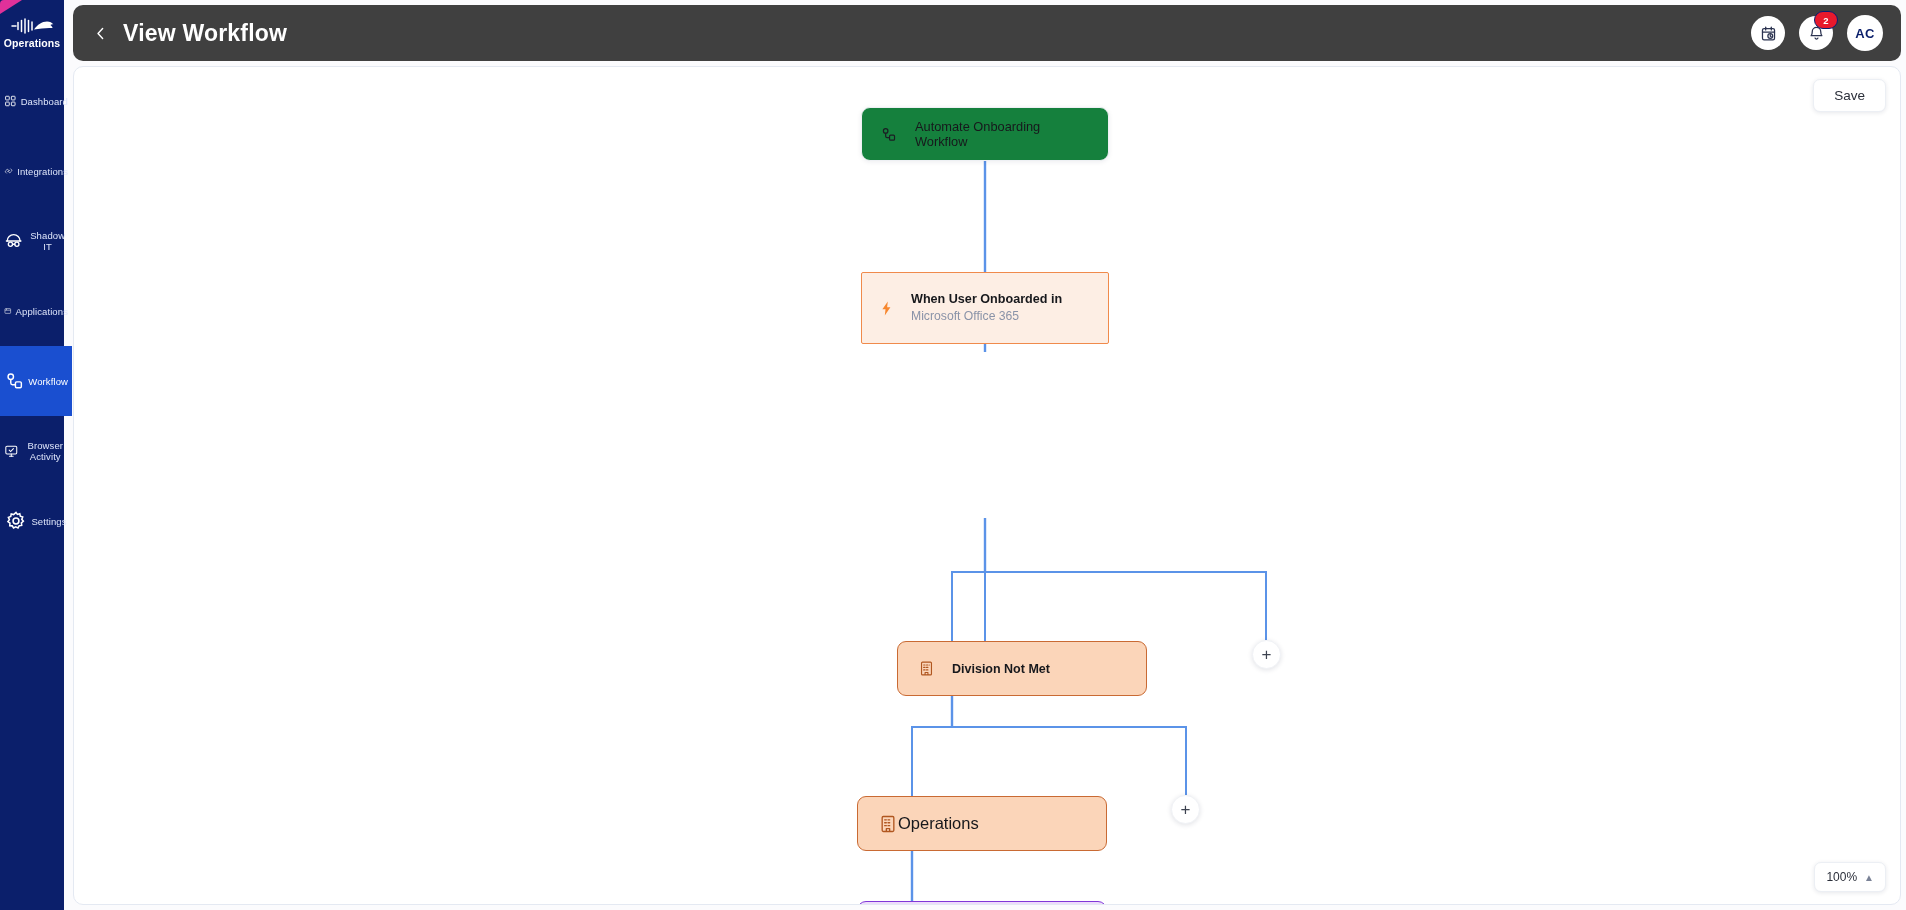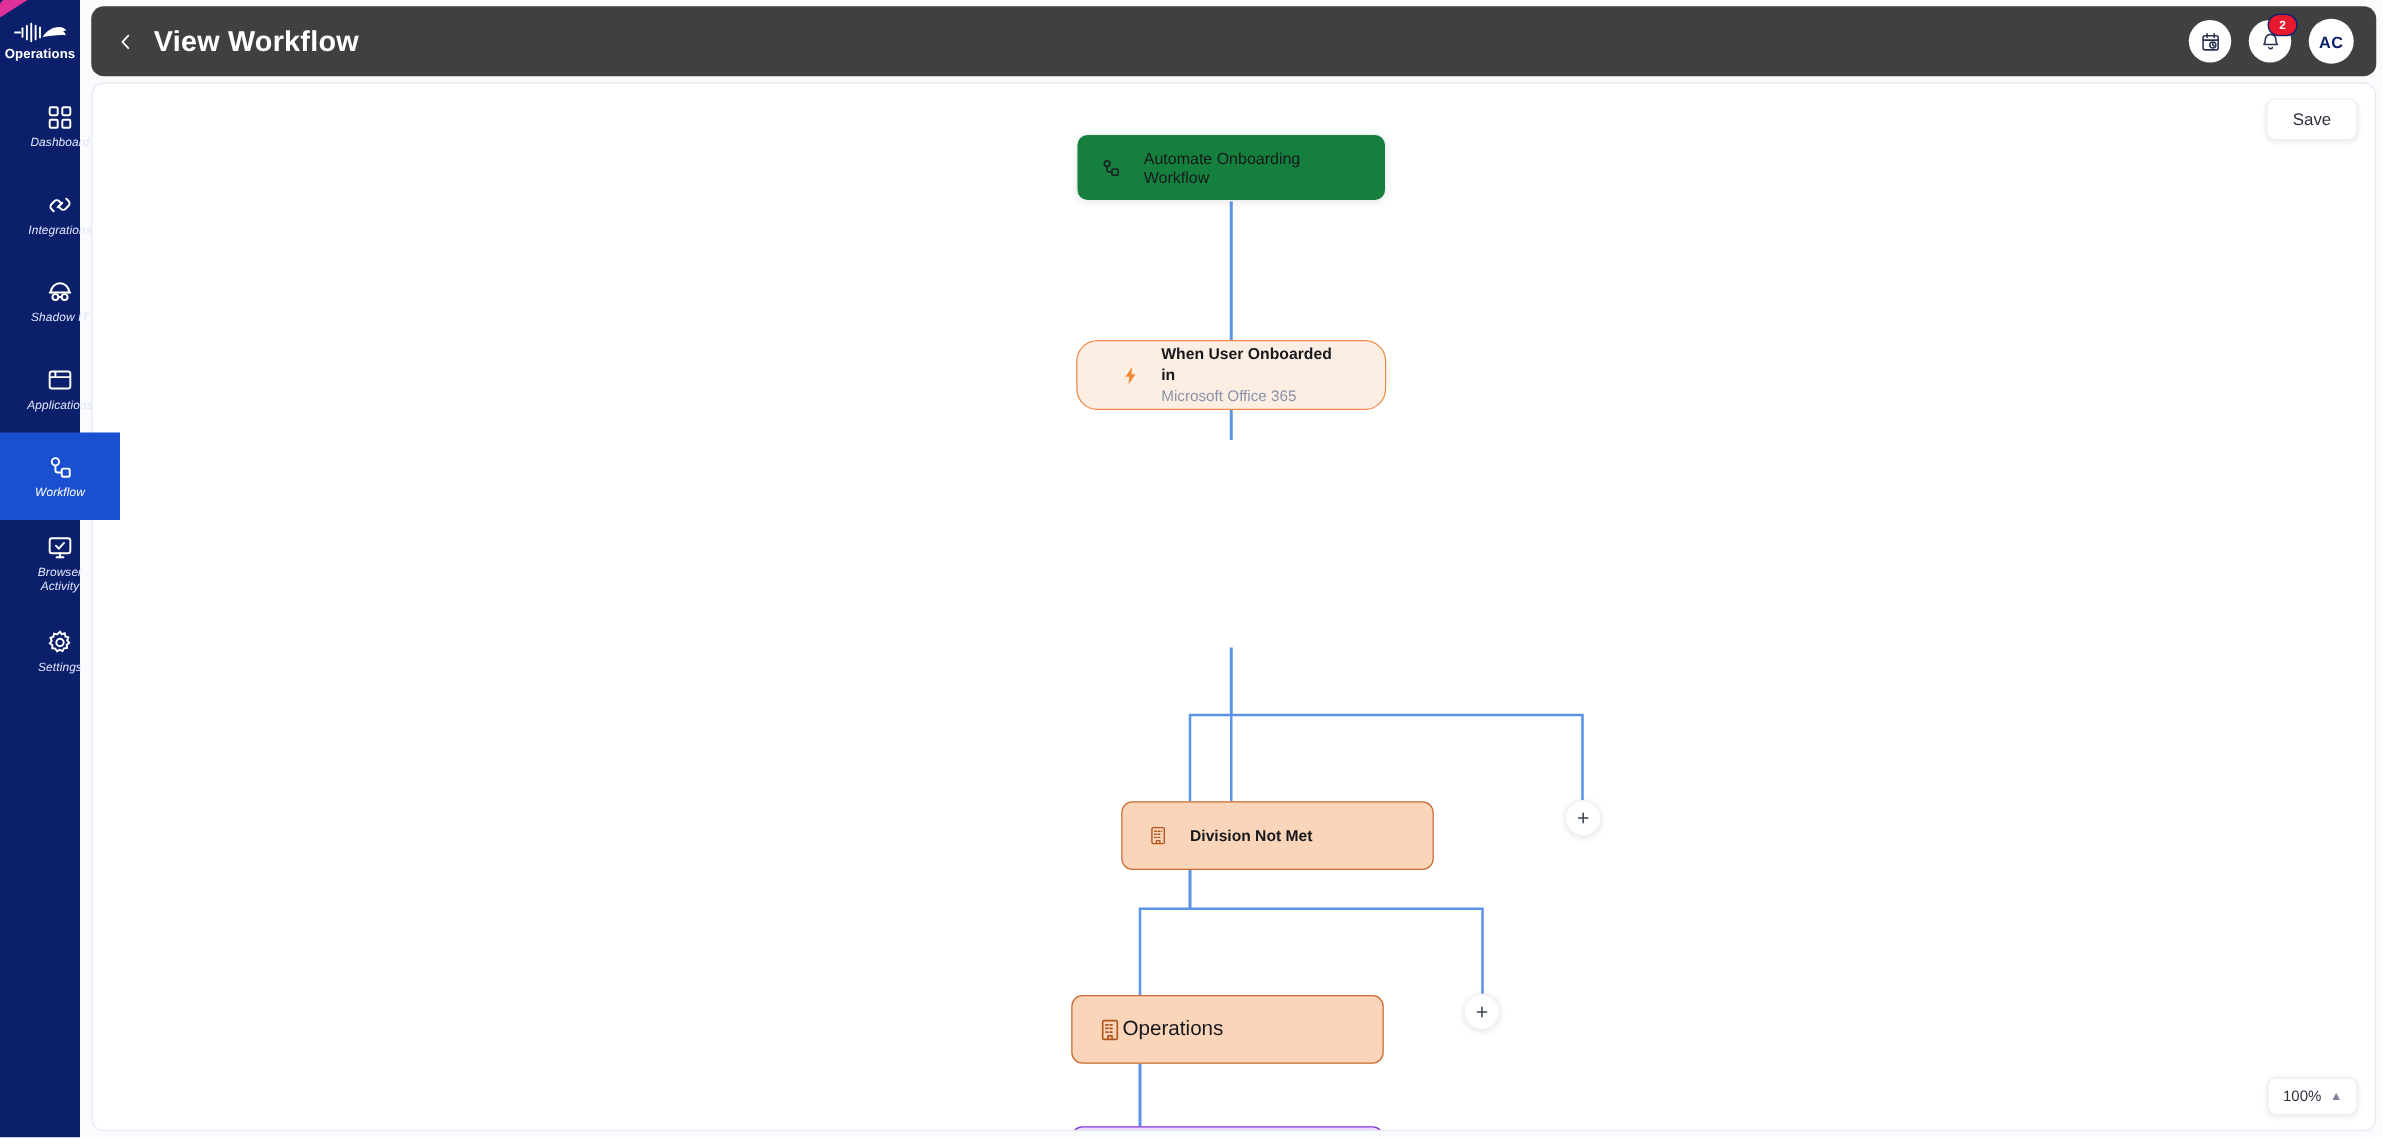--- a/index.html
+++ b/index.html
@@ -26,23 +26,23 @@
     width:64px;height:56px;display:flex;flex-direction:column;
     align-items:center;justify-content:center;padding-top:4px;
   }
   .brand .wave{width:44px;height:20px;display:block;}
   .brand .brand-text{
     color:#ffffff;font-size:10.5px;letter-spacing:.1px;font-weight:600;
     margin-top:1px;
   }
   .nav{width:64px;margin-top:6px;display:flex;flex-direction:column;}
   .nav-item{
-    width:64px;min-height:54px;display:flex;flex-direction:column;
+    width:64px;min-height:54px;display:flex;
     align-items:center;justify-content:center;gap:4px;
-    color:#ffffff;text-decoration:none;cursor:pointer;padding:8px 16px;font-style:italic;
+    color:#ffffff;text-decoration:none;cursor:pointer;padding:8px 4px;
   }
   .nav-item .ico{width:22px;height:22px;display:block;}
   .nav-item .lbl{
     font-size:9.5px;line-height:11px;text-align:center;color:#dfe6fb;
     letter-spacing:.1px;
   }
   .nav-item.active{background:#1a4fd0;}
   .nav-item.active .lbl{color:#ffffff;}
 
   
@@ -122,23 +122,23 @@
   
   #node-start{
     left:787px;top:40px;width:248px;height:54px;
     background:#15803d;border:1px solid #eef0f4;border-radius:9px;
     box-shadow:0 1px 5px rgba(20,30,60,.08);padding:0 18px;gap:18px;
   }
   #node-start .ntitle{font-size:12.8px;font-weight:400;}
 
   
   #node-trigger{
-    left:787px;top:205px;width:248px;height:56px;
-    background:#fdeee4;border:1.3px solid #f08a4b;border-radius:17px;
-    padding:0 34px;gap:16px;
+    left:787px;top:205px;width:248px;height:72px;
+    background:#fdeee4;border:1.3px solid #f08a4b;border-radius:2px;
+    padding:0 16px;gap:16px;
   }
   #node-trigger .ntitle{font-size:12.6px;font-weight:700;line-height:17px;}
   #node-trigger .nsub{font-size:12.2px;line-height:17px;}
 
   
   #node-condition{
     left:828px;top:285px;width:166px;height:166px;z-index:3;cursor:pointer;
   }
   #node-condition .diamond{
     position:absolute;left:50%;top:50%;width:118px;height:118px;

